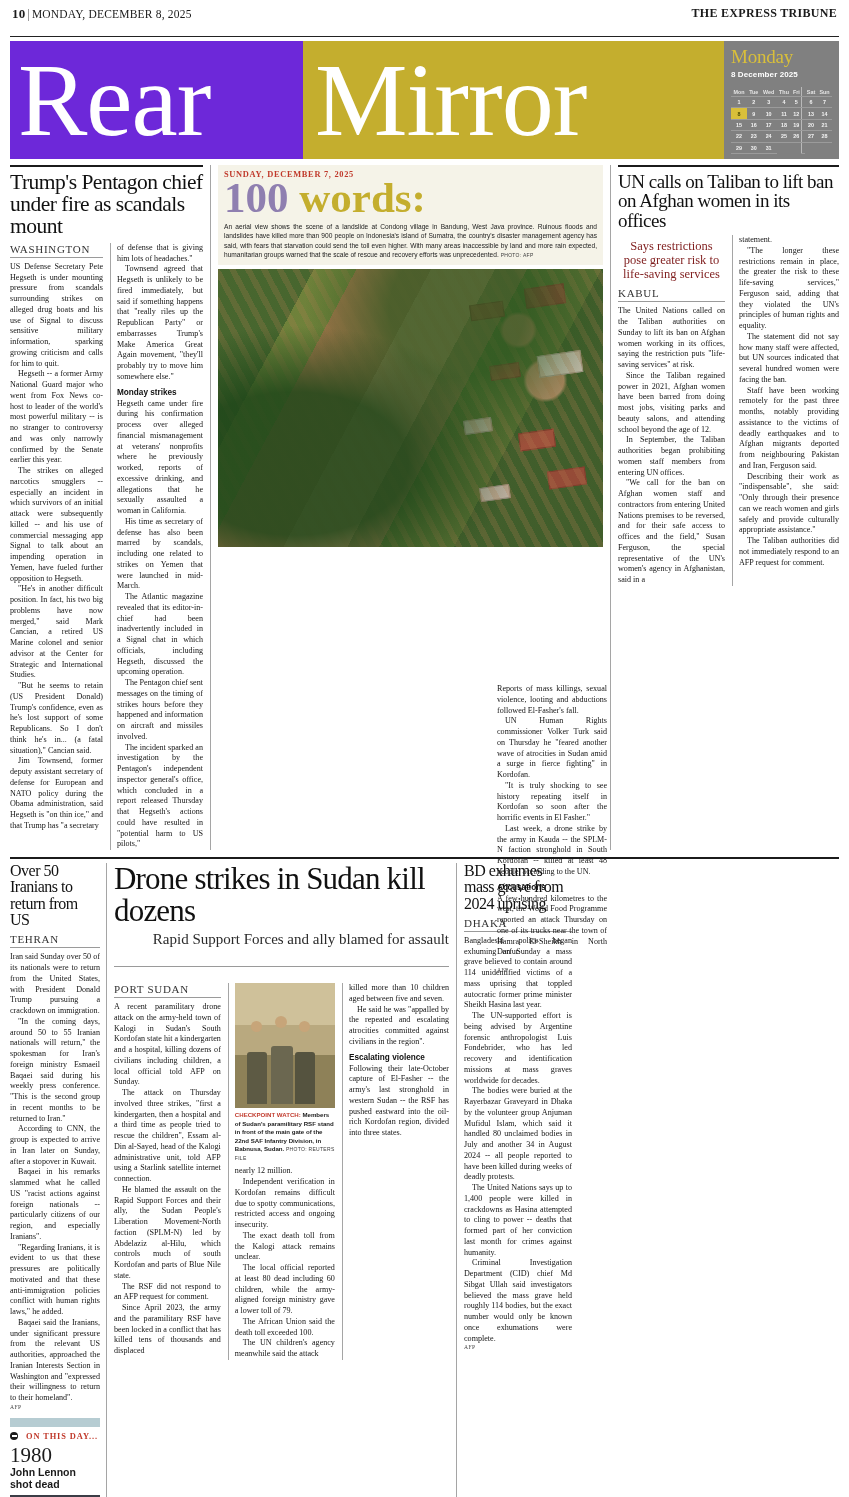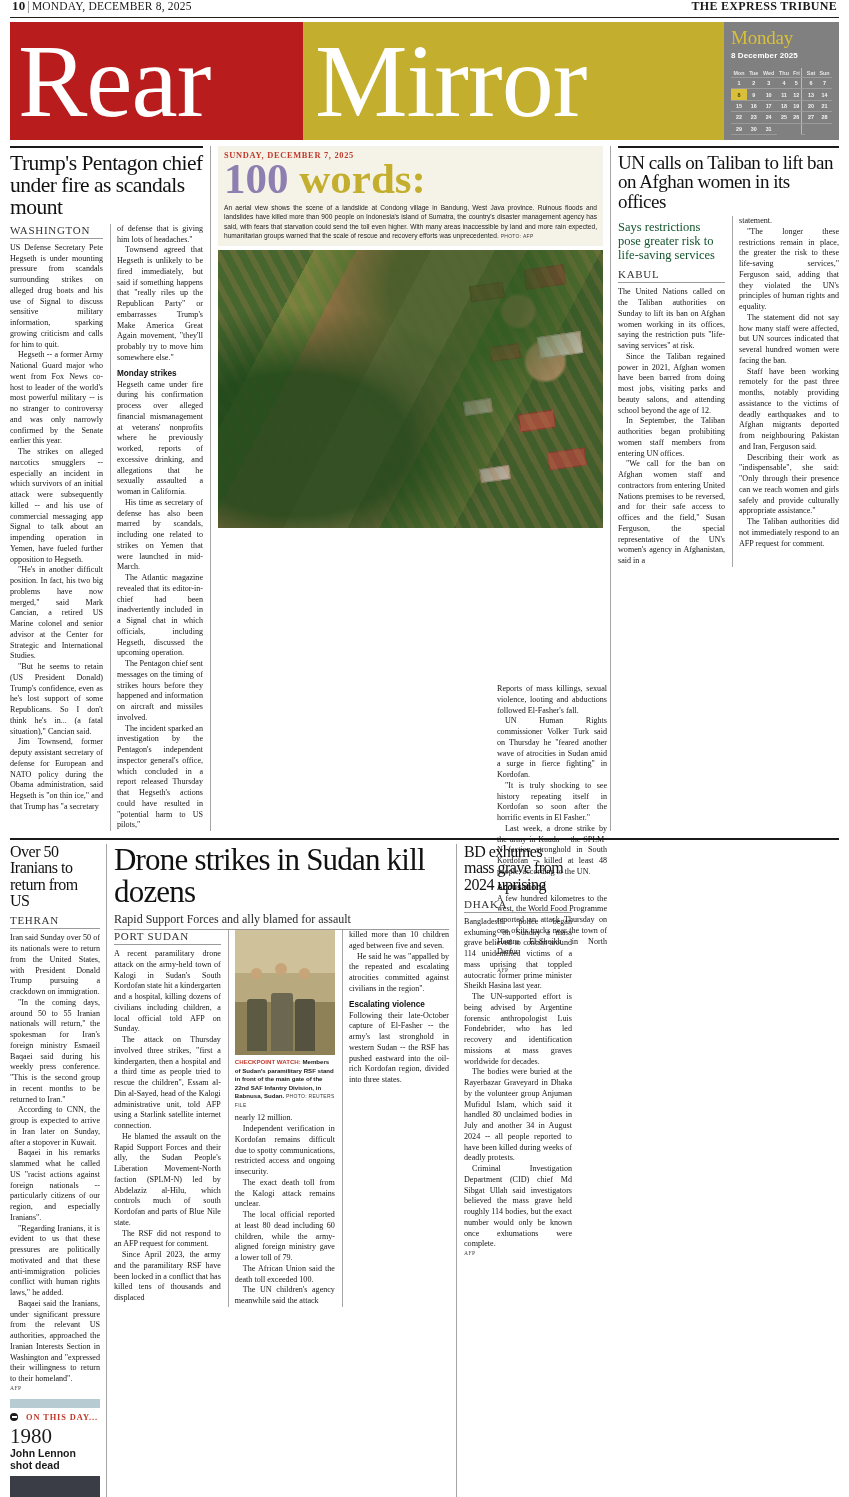--- a/index.html
+++ b/index.html
@@ -10,33 +10,33 @@
     background: #ffffff;
     font-family: "Liberation Serif", serif;
     color: #1b1b1b;
     overflow: hidden;
     position: relative;
   }
   .page { width:849px; height:1497px; position:relative; padding: 0 10px; }
 
   
   .topbar {
-    display:flex; align-items:flex-end; justify-content:space-between;
-    height: 18px; padding: 6px 2px 3px 2px;
+    display:flex; justify-content:space-between;
+    height: 37px; padding: 6px 2px 3px 2px;
     border-bottom: 1.5px solid #222;
   }
   .topbar-left { font-family:"Liberation Serif",serif; font-size:11.5px; letter-spacing:.2px; }
   .topbar-left .pg { font-weight:bold; font-size:13px; }
   .topbar-left .sep { color:#555; margin:0 2px; }
   .topbar-right { font-family:"Liberation Serif",serif; font-weight:bold; font-size:12px; letter-spacing:.3px; }
 
   
   .banner { display:flex; height:118px; margin-top:4px; }
   .banner-rear {
-    background:#b91c1c; flex: 0 0 293px; position:relative; overflow:hidden;
+    background:#6d28d9; flex: 0 0 293px; position:relative; overflow:hidden;
   }
   .banner-mirror {
     background:#c4ae2e; flex: 1 1 auto; position:relative; overflow:hidden;
   }
   .banner-word {
     position:absolute; left:8px; top:50%; transform:translateY(-50%);
     color:#fff; font-family:"Liberation Serif", serif;
     font-size:104px; line-height:.82; letter-spacing:-1px;
     white-space:nowrap; font-weight:400;
   }
@@ -107,36 +107,36 @@
       radial-gradient(ellipse at 62% 15%, rgba(40,85,30,.7) 0 20%, transparent 45%),
       repeating-linear-gradient(62deg, rgba(160,110,70,.35) 0 6px, rgba(120,80,50,.15) 6px 14px);
   }
   .roofs { position:absolute; right:0; top:0; width:42%; height:100%; }
   .roofs i {
     position:absolute; display:block; background:#a4503c;
     transform:rotate(-8deg); border:1px solid #7e3a2a;
   }
 
   .h-un { font-size:19px; }
-  .un-sub { font-family:"Liberation Serif",serif; font-size:12.5px; line-height:1.1; color:#14532d; margin-top:5px; }
+  .un-sub { font-family:"Liberation Serif",serif; font-size:12.5px; line-height:1.1; color:#7f1d1d; margin-top:5px;text-align:center; }
   .un-cols { display:flex; gap:7px; margin-top:5px; }
   .un-cols > div { width:107px; }
 
   
   .sec-mid { display:flex; margin-top:7px; padding-top:4px; }
   .col-iran  { width:96px; padding-right:6px; }
   .col-drone { width:350px; padding:0 7px; }
   .col-bd    { width:116px; padding-left:7px; }
 
   .h-iran { font-size:16px; }
   .h-drone { font-size:31px; letter-spacing:-.8px; }
-  .drone-sub { font-family:"Liberation Serif",serif; font-size:12px; color:#2a2a2a; margin-top:5px; padding-bottom:2px; border-bottom:.8px solid #9a9a9a;}
+  .drone-sub { font-family:"Liberation Serif",serif; font-size:15px; color:#2a2a2a; margin-top:5px; padding-bottom:18px; border-bottom:.8px solid #9a9a9a;text-align:right;}
   .h-bd { font-size:16px; }
 
-  .drone-cols { display:flex; gap:7px; margin-top:0; }
+  .drone-cols { display:flex; gap:7px; margin-top:16px; }
   .drone-cols > .c { width:111px; }
 
   .photo-rsf { height:125px; position:relative; overflow:hidden; margin-bottom:3px;
     background:linear-gradient(180deg,#cfc19a 0 34%, #b9a97f 34% 58%, #8e8158 58% 100%);
   }
   .photo-rsf .fig { position:absolute; bottom:4px; background:#5d5a44; border-radius:3px 3px 0 0; }
   .photo-rsf .head { position:absolute; border-radius:50%; background:#c7a579; }
   .cap-check { font-family:"Liberation Sans",sans-serif; font-size:6.1px; line-height:1.4; }
   .cap-check b.lbl { color:#c0392b; }
   .cap-check .ph { font-size:5px; letter-spacing:.3px; text-transform:uppercase; color:#3a3a3a;}
@@ -415,20 +415,21 @@
       </div>
     </div>
 
     <div class="col-bd vline">
       <div class="hl-serif h-bd">BD exhumes mass grave from 2024 uprising</div>
       <div class="dateline" style="margin-top:5px;">DHAKA</div>
       <div class="body-txt" id="bd-body">
           <p class="first">Bangladeshi police began exhuming on Sunday a mass grave believed to contain around 114 unidentified victims of a mass uprising that toppled autocratic former prime minister Sheikh Hasina last year.</p>
           <p class="">The UN-supported effort is being advised by Argentine forensic anthropologist Luis Fondebrider, who has led recovery and identification missions at mass graves worldwide for decades.</p>
           <p class="">The bodies were buried at the Rayerbazar Graveyard in Dhaka by the volunteer group Anjuman Mufidul Islam, which said it handled 80 unclaimed bodies in July and another 34 in August 2024 -- all people reported to have been killed during weeks of deadly protests.</p>
+          <p class="">The United Nations says up to 1,400 people were killed in crackdowns as Hasina attempted to cling to power -- deaths that formed part of her conviction last month for crimes against humanity.</p>
           <p class="">Criminal Investigation Department (CID) chief Md Sibgat Ullah said investigators believed the mass grave held roughly 114 bodies, but the exact number would only be known once exhumations were complete.</p>
         </div>
       <div class="credit">AFP</div>
     </div>
   </div>
 
   <div style="position:absolute; left:497px; top:684px; width:110px;">
     <div class="body-txt" id="drone-c4">
         <p class="first">Reports of mass killings, sexual violence, looting and abductions followed El-Fasher's fall.</p>
         <p class="">UN Human Rights commissioner Volker Turk said on Thursday he "feared another wave of atrocities in Sudan amid a surge in fierce fighting" in Kordofan.</p>

